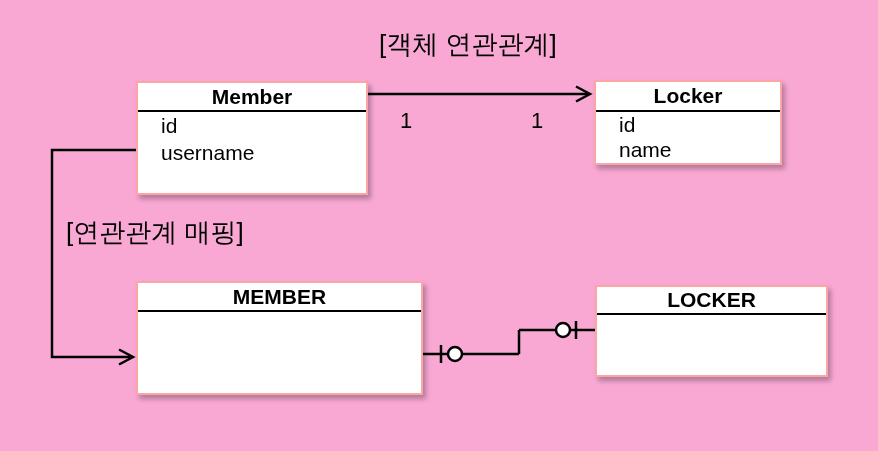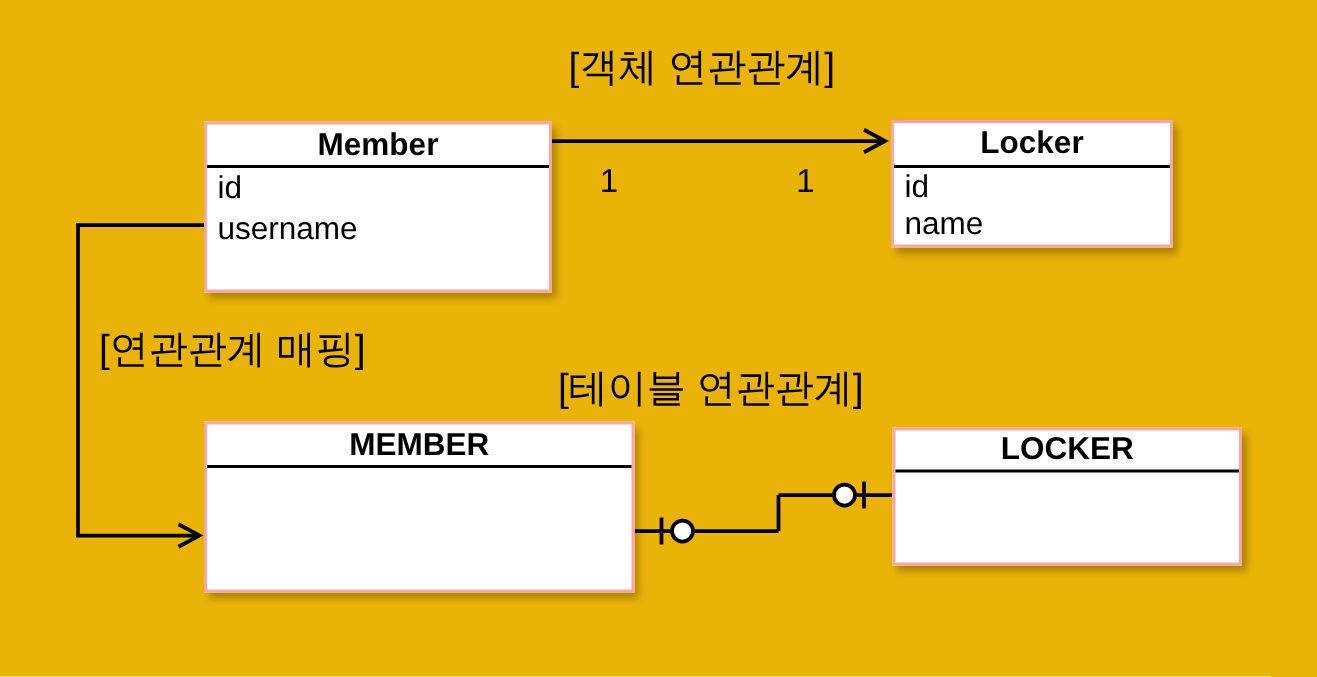--- a/index.html
+++ b/index.html
@@ -4,21 +4,21 @@
 <style>
   html, body {
     margin: 0;
     padding: 0;
     background: #ffffff;
   }
   .canvas {
     position: relative;
     width: 878px;
     height: 451px;
-    background: #eab308;
+    background: #f9a8d4;
     font-family: "Liberation Sans", "DejaVu Sans", sans-serif;
     color: #000000;
     overflow: hidden;
   }
   .connectors {
     position: absolute;
     left: 0;
     top: 0;
     width: 878px;
     height: 451px;
@@ -40,21 +40,21 @@
   .ebox-header {
     font-weight: 700;
     font-size: 21px;
     text-align: center;
     border-bottom: 2px solid #000000;
     white-space: nowrap;
     overflow: hidden;
   }
   .erow {
     font-size: 21px;
-    padding-left: 7px;
+    padding-left: 23px;
     white-space: nowrap;
     overflow: hidden;
   }
   .erow.bold { font-weight: 700; }
   .erow.pk-divider { border-bottom: 2px solid #000000; }
 
   
   #member-obj { left: 136px; top: 81px; width: 232px; height: 114px; }
   #member-obj .ebox-header { line-height: 27px; }
   #member-obj .erow { line-height: 27px; }
@@ -113,21 +113,20 @@
       <line x1="519" y1="354" x2="519" y2="330"></line>
       <line x1="519" y1="330" x2="556" y2="330"></line>
       <circle cx="563" cy="330" r="7" fill="#ffffff"></circle>
       <line x1="570" y1="330" x2="595" y2="330"></line>
       <line x1="576" y1="321" x2="576" y2="339"></line>
     </g>
   </svg>
 
   <div class="diagram-title" id="title-object">[객체 연관관계]</div>
   <div class="diagram-title" id="title-mapping">[연관관계 매핑]</div>
-  <div class="diagram-title" id="title-table">[테이블 연관관계]</div>
 
   <div class="ebox" id="member-obj">
     <div class="ebox-header">Member</div>
     <div class="ebox-body">
       <div class="erow">id</div>
       <div class="erow">username</div>
     </div>
   </div>
 
   <div class="ebox" id="locker-obj">

